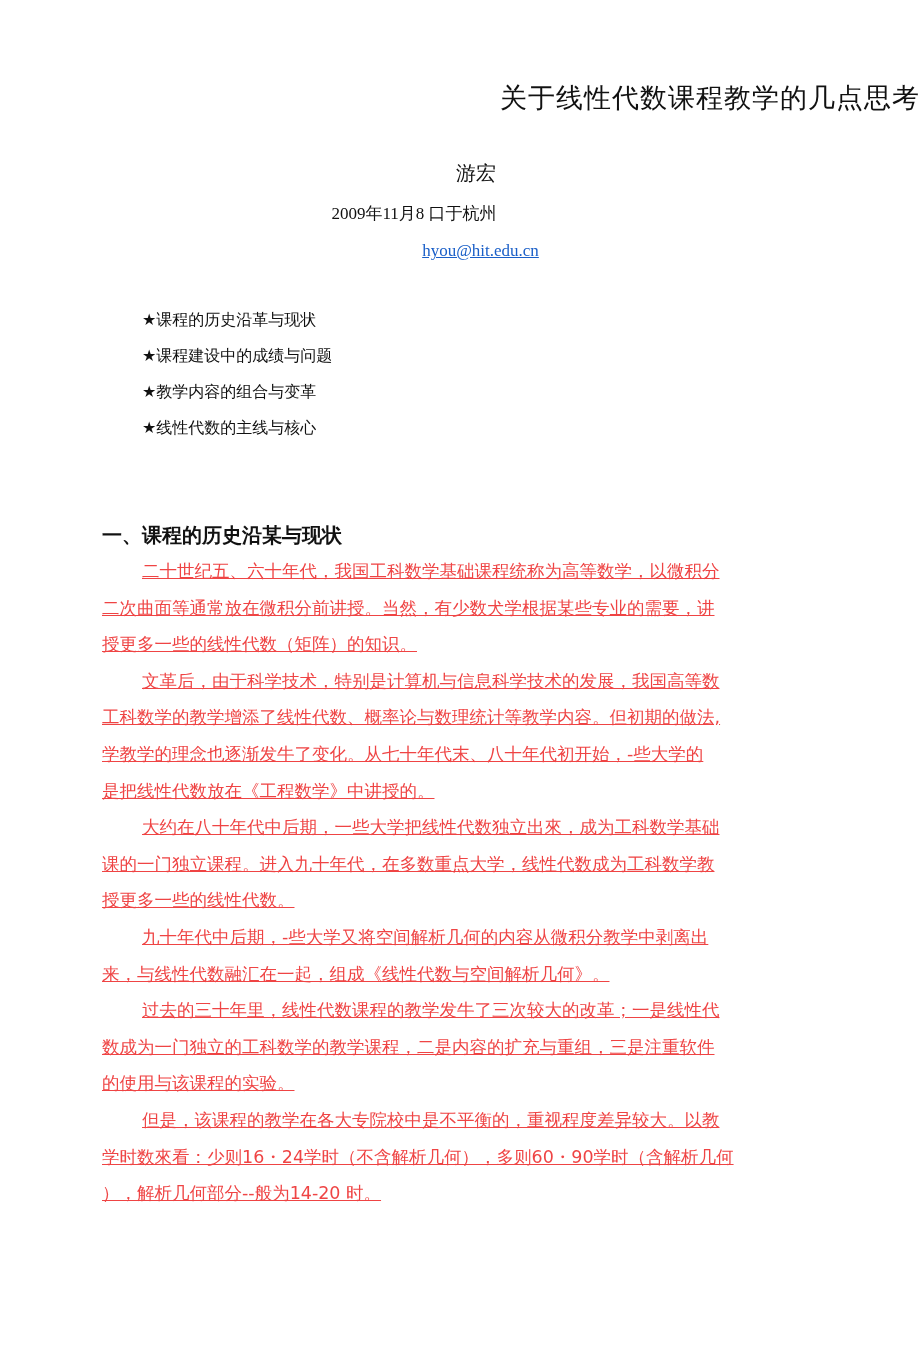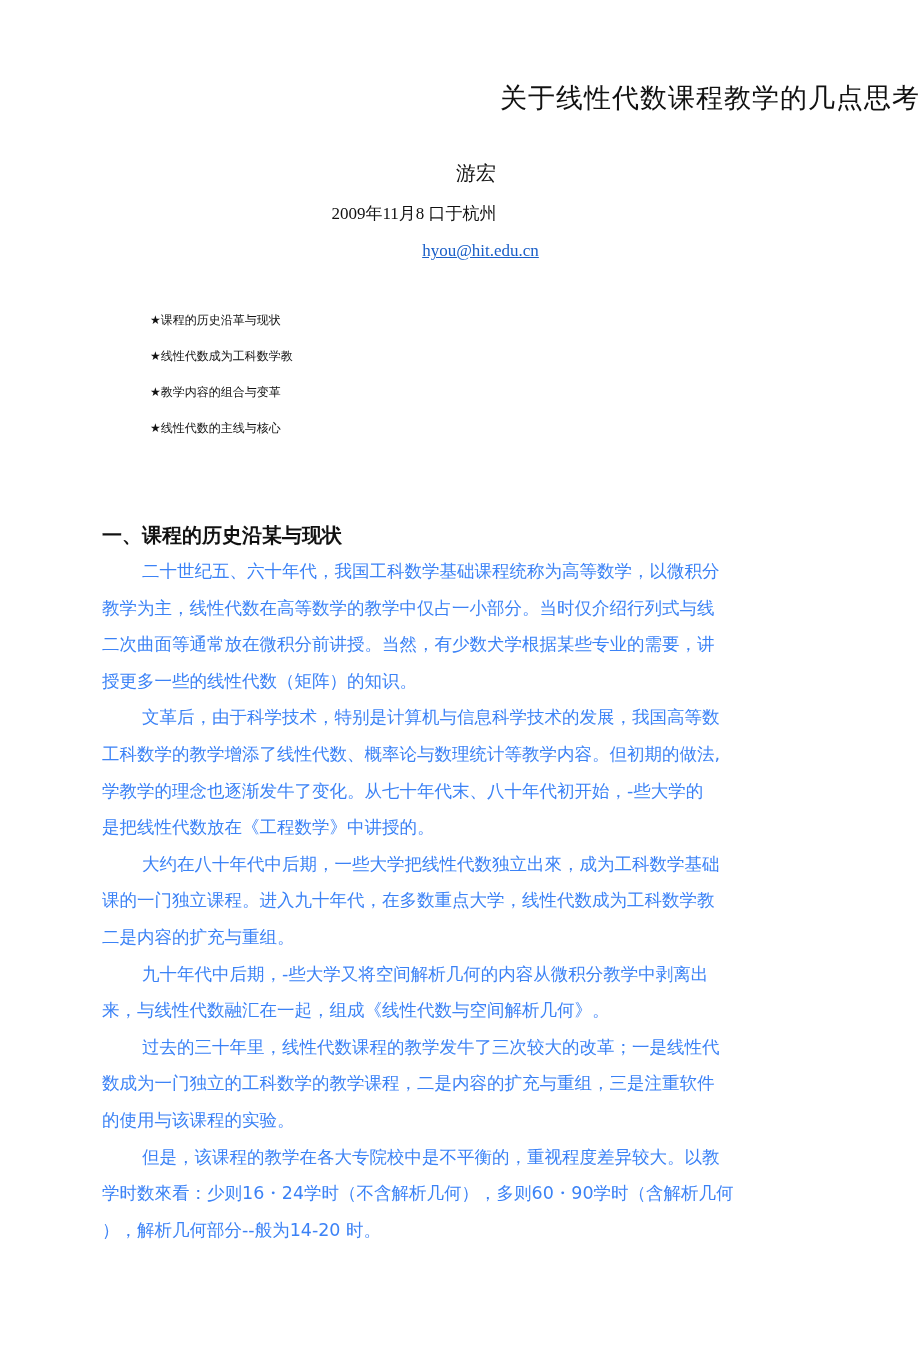--- a/index.html
+++ b/index.html
@@ -24,77 +24,76 @@
     font-family: "Liberation Serif", "DejaVu Serif", serif;
     font-size: 17px; color: #111;
   }
   .email {
     position: absolute; left: 0; top: 241px; width: 920px; text-align: center;
     font-family: "Liberation Serif", "DejaVu Serif", serif;
     font-size: 17px;
   }
   .email a { color: #1a5fc8; text-decoration: underline; margin-left: 41px; }
   .toc {
-    position: absolute; left: 150px; top: 307px; margin: 0; padding: 0; list-style: none;
+    position: absolute; left: 142px; top: 307px; margin: 0; padding: 0; list-style: none;
     font-family: "DejaVu Sans", "Liberation Sans", sans-serif;
-    font-size: 12px; color: #111;
+    font-size: 16px; color: #111;
   }
   .toc li { height: 36px; line-height: 26px; white-space: nowrap; }
   .heading {
     position: absolute; left: 102px; top: 522px;
     font-family: Liberation Mono, monospace;
     font-size: 20px; font-weight: bold; color: #111;
   }
   .body {
     position: absolute; left: 102px; top: 558px; width: 720px;
     font-family: "DejaVu Sans", "Liberation Sans", sans-serif;
-    font-size: 17.5px; color: #3b82f6;
+    font-size: 17.5px; color: #ef4444; text-decoration: underline;
   }
   .para { margin: 0; }
   .line { height: 36.6px; line-height: 26px; white-space: nowrap; }
   .line.indent { padding-left: 40px; }
 </style>
 </head>
 <body>
 
 <div class="page">
 
   <div class="title">关于线性代数课程教学的几点思考</div>
   <div class="author">游宏</div>
   <div class="date">2009年11月8 口于杭州</div>
   <div class="email">
     <a>hyou@hit.edu.cn</a>
   </div>
 
   <ul class="toc">
     <li>★课程的历史沿革与现状</li>
-    <li>★线性代数成为工科数学教</li>
+    <li>★课程建设中的成绩与问题</li>
     <li>★教学内容的组合与变革</li>
     <li>★线性代数的主线与核心</li>
   </ul>
 
   <div class="heading">一、课程的历史沿某与现状</div>
 
   <div class="body">
     <div class="para">
       <div class="line indent">二十世纪五、六十年代，我国工科数学基础课程统称为高等数学，以微积分</div>
-      <div class="line">教学为主，线性代数在高等数学的教学中仅占一小部分。当时仅介绍行列式与线</div>
       <div class="line">二次曲面等通常放在微积分前讲授。当然，有少数犬学根据某些专业的需要，讲</div>
       <div class="line">授更多一些的线性代数（矩阵）的知识。</div>
     </div>
     <div class="para">
       <div class="line indent">文革后，由于科学技术，特别是计算机与信息科学技术的发展，我国高等数</div>
       <div class="line">工科数学的教学增添了线性代数、概率论与数理统计等教学内容。但初期的做法,</div>
       <div class="line">学教学的理念也逐渐发牛了变化。从七十年代末、八十年代初开始，-些大学的</div>
       <div class="line">是把线性代数放在《工程数学》中讲授的。</div>
     </div>
     <div class="para">
       <div class="line indent">大约在八十年代中后期，一些大学把线性代数独立出來，成为工科数学基础</div>
       <div class="line">课的一门独立课程。进入九十年代，在多数重点大学，线性代数成为工科数学教</div>
-      <div class="line">二是内容的扩充与重组。</div>
+      <div class="line">授更多一些的线性代数。</div>
     </div>
     <div class="para">
       <div class="line indent">九十年代中后期，-些大学又将空间解析几何的内容从微积分教学中剥离出</div>
       <div class="line">来，与线性代数融汇在一起，组成《线性代数与空间解析几何》。</div>
     </div>
     <div class="para">
       <div class="line indent">过去的三十年里，线性代数课程的教学发牛了三次较大的改革；一是线性代</div>
       <div class="line">数成为一门独立的工科数学的教学课程，二是内容的扩充与重组，三是注重软件</div>
       <div class="line">的使用与该课程的实验。</div>
     </div>

